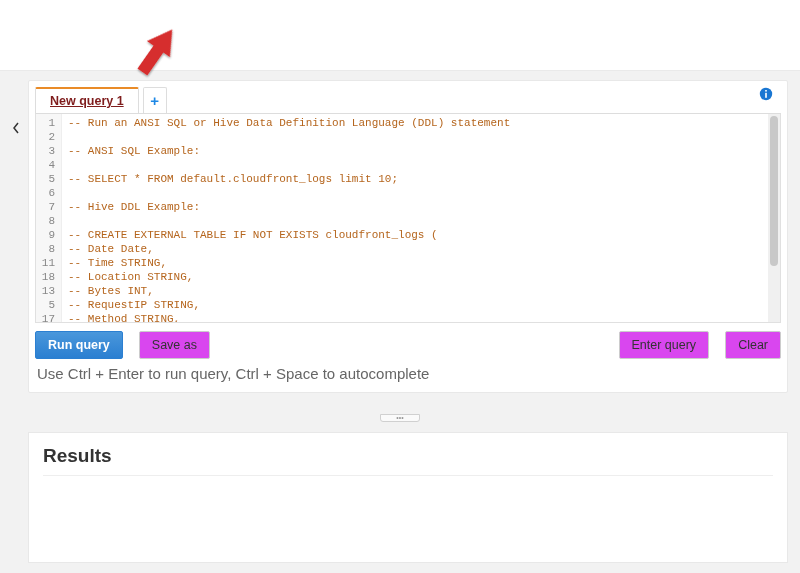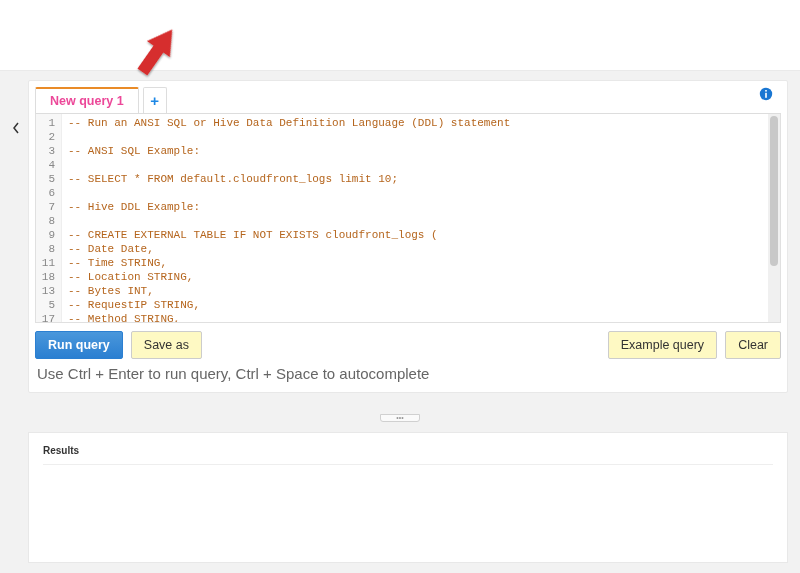--- a/index.html
+++ b/index.html
@@ -59,24 +59,25 @@
     padding: 6px 6px 0 6px;
     gap: 4px;
   }
   .tab {
     border: 1px solid #ddd;
     border-bottom: none;
     background: #fff;
     padding: 5px 14px;
     font-size: 12.5px;
     font-weight: bold;
-    color: #ec4899;
+    color: #7f1d1d;
     position: relative;
     border-radius: 2px 2px 0 0;
     cursor: pointer;
+    text-decoration: underline;
   }
   .tab.active {
     border-top: 2px solid #e98b27;
   }
   .tab-plus {
     border: 1px solid #ddd;
     border-bottom: none;
     background: #fff;
     width: 24px;
     height: 26px;
@@ -134,28 +135,28 @@
     right: 2px;
     top: 2px;
     height: 150px;
     background: #c8c8c8;
     border-radius: 4px;
   }
   .actions {
     display: flex;
     padding: 8px 6px 6px 6px;
     align-items: center;
-    gap: 8px;
+    gap: 16px;
   }
   .actions .spacer { flex: 1; }
   .btn {
     font-size: 12.5px;
     padding: 6px 12px;
     border: 1px solid #ccc;
-    background: #fef9c3;
+    background: #d946ef;
     color: #333;
     border-radius: 2px;
     cursor: pointer;
     font-family: inherit;
   }
   .btn.primary {
     background: #2b7fd1;
     background: linear-gradient(#4a97db, #2b7fd1);
     border-color: #2b7fd1;
     color: #fff;
@@ -186,21 +187,21 @@
     position: absolute;
     left: 28px;
     right: 12px;
     top: 432px;
     bottom: 10px;
     background: #fff;
     border: 1px solid #e8e8e8;
     padding: 12px 14px;
   }
   .results h3 {
-    font-size: 10px;
+    font-size: 19px;
     font-weight: bold;
     color: #333;
     padding-bottom: 8px;
     border-bottom: 1px solid #eee;
   }
   .gutter div, .code div { height: 14px; }
 </style>
 </head>
 <body>
 
@@ -264,21 +265,21 @@
     </div>
     <div class="editor-scrollbar">
       <div class="thumb"></div>
     </div>
   </div>
 
   <div class="actions">
     <button class="btn primary">Run query</button>
     <button class="btn">Save as</button>
     <div class="spacer"></div>
-    <button class="btn">Example query</button>
+    <button class="btn">Enter query</button>
     <button class="btn">Clear</button>
   </div>
 
   <div class="hint">Use Ctrl + Enter to run query, Ctrl + Space to autocomplete</div>
 </div>
 
 <div class="drag-handle">•••</div>
 
 <div class="results">
   <h3>Results</h3>

